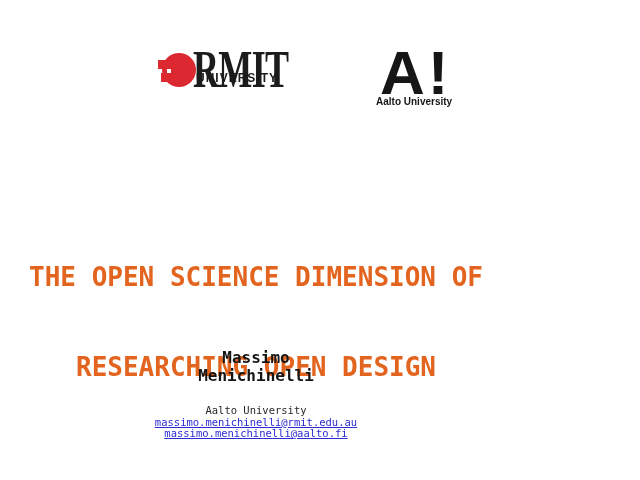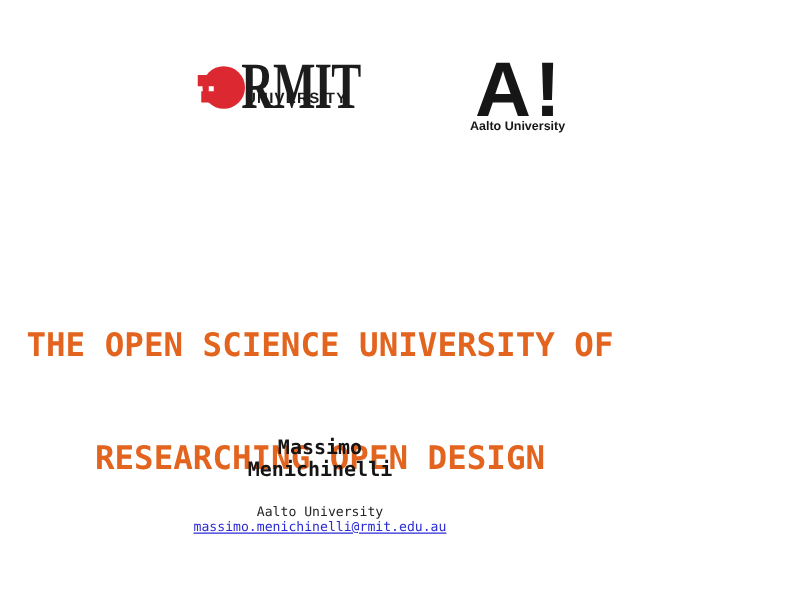--- a/index.html
+++ b/index.html
@@ -71,27 +71,28 @@
     <span class="rmit-wordmark">RMIT</span>
     <span class="rmit-tagline">UNIVERSITY</span>
   </div>
 
   <div class="aalto-logo">
     <span class="aalto-wordmark">A!</span>
     <span class="aalto-name">Aalto University</span>
   </div>
 
   <div class="title">
-    <span class="line">THE OPEN SCIENCE UNIVERSITY OF</span>
+    <span class="line">THE OPEN SCIENCE DIMENSION OF</span>
     <span class="line">RESEARCHING OPEN DESIGN</span>
   </div>
 
   <div class="author">
     <span class="line">Massimo</span>
     <span class="line">Menichinelli</span>
   </div>
 
   <div class="affil">
     <span class="line">Aalto University</span>
     <a class="line" href="#">massimo.menichinelli@rmit.edu.au</a>
+    <a class="line" href="#">massimo.menichinelli@aalto.fi</a>
   </div>
 
 </div>
 
 </body></html>

